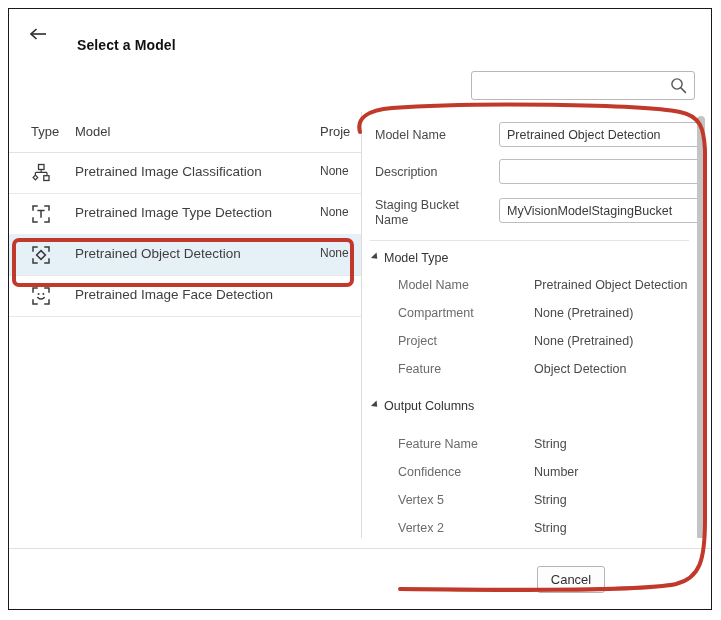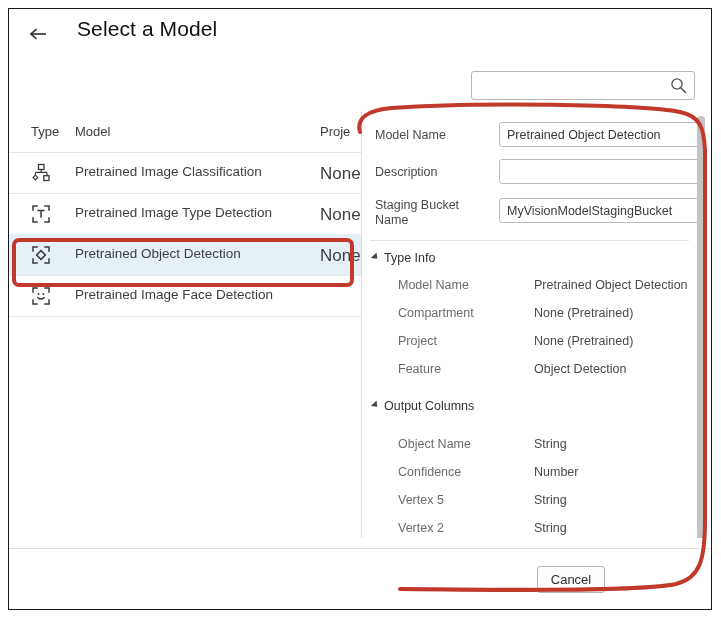--- a/index.html
+++ b/index.html
@@ -49,23 +49,23 @@
     align-items: center;
     justify-content: center;
     font-size: 19px;
     color: #2b2b2b;
     cursor: pointer;
     line-height: 1;
   }
   .dlg-title {
     position: absolute;
     left: 68px;
-    top: 8px;
-    font-size: 21px;
-    font-weight: normal;
+    top: 28px;
+    font-size: 14px;
+    font-weight: bold;
     color: #111111;
     letter-spacing: 0.1px;
     white-space: nowrap;
   }
 
   
   .search-wrap {
     position: absolute;
     left: 462px;
     top: 62px;
@@ -164,21 +164,21 @@
     top: 12px;
     font-size: 13.5px;
     color: #3f3f3f;
     white-space: nowrap;
   }
   .row .rproj {
     position: absolute;
     left: 311px;
     top: 12px;
     width: 41px;
-    font-size: 17px;
+    font-size: 12px;
     color: #3f3f3f;
     white-space: nowrap;
     overflow: hidden;
   }
 
   
   .v-divider {
     position: absolute;
     left: 352px;
     top: 103px;
@@ -441,21 +441,21 @@
       </div>
 
       <div class="field-row" style="top:78px;height:44px;">
         <div class="field-label">Staging Bucket Name</div>
         <input class="field-input" type="text" style="top: 8px;" value="MyVisionModelStagingBucket">
       </div>
 
       <div class="sec-divider" style="top:128px;"></div>
 
       <div class="section-head" style="top:139px;">
-        <span class="tri"></span><span>Type Info</span>
+        <span class="tri"></span><span>Model Type</span>
       </div>
 
       <div class="kv" style="top:166px;">
         <span class="k">Model Name</span>
         <span class="v">Pretrained Object Detection</span>
       </div>
       <div class="kv" style="top:194px;">
         <span class="k">Compartment</span>
         <span class="v">None (Pretrained)</span>
       </div>
@@ -466,21 +466,21 @@
       <div class="kv" style="top:250px;">
         <span class="k">Feature</span>
         <span class="v">Object Detection</span>
       </div>
 
       <div class="section-head" style="top:287px;">
         <span class="tri"></span><span>Output Columns</span>
       </div>
 
       <div class="kv" style="top:325px;">
-        <span class="k">Object Name</span>
+        <span class="k">Feature Name</span>
         <span class="v">String</span>
       </div>
       <div class="kv" style="top:353px;">
         <span class="k">Confidence</span>
         <span class="v">Number</span>
       </div>
       <div class="kv" style="top:381px;">
         <span class="k">Vertex 5</span>
         <span class="v">String</span>
       </div>

